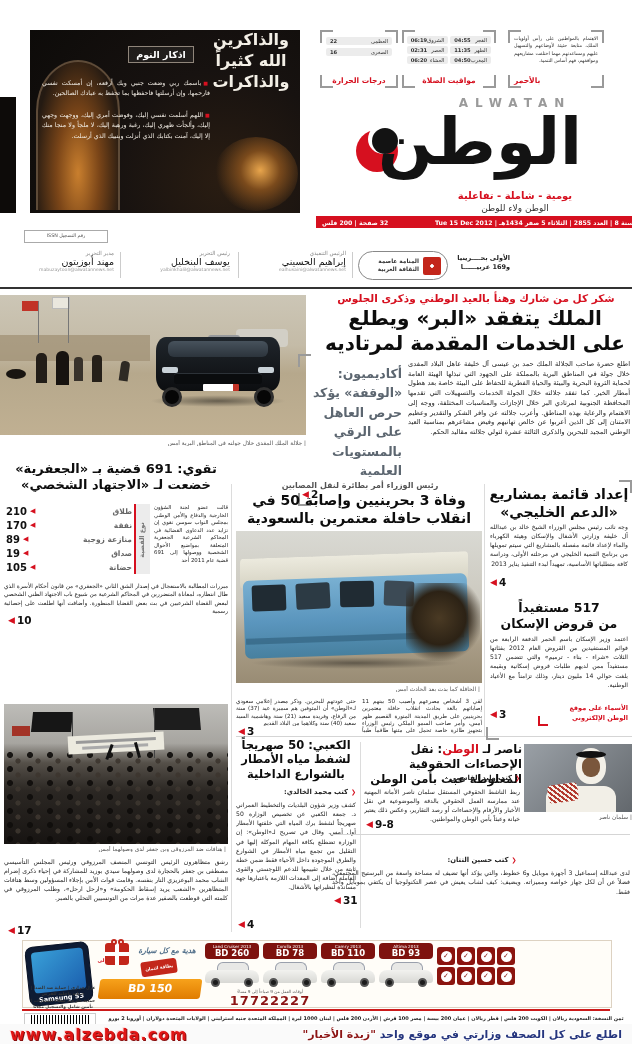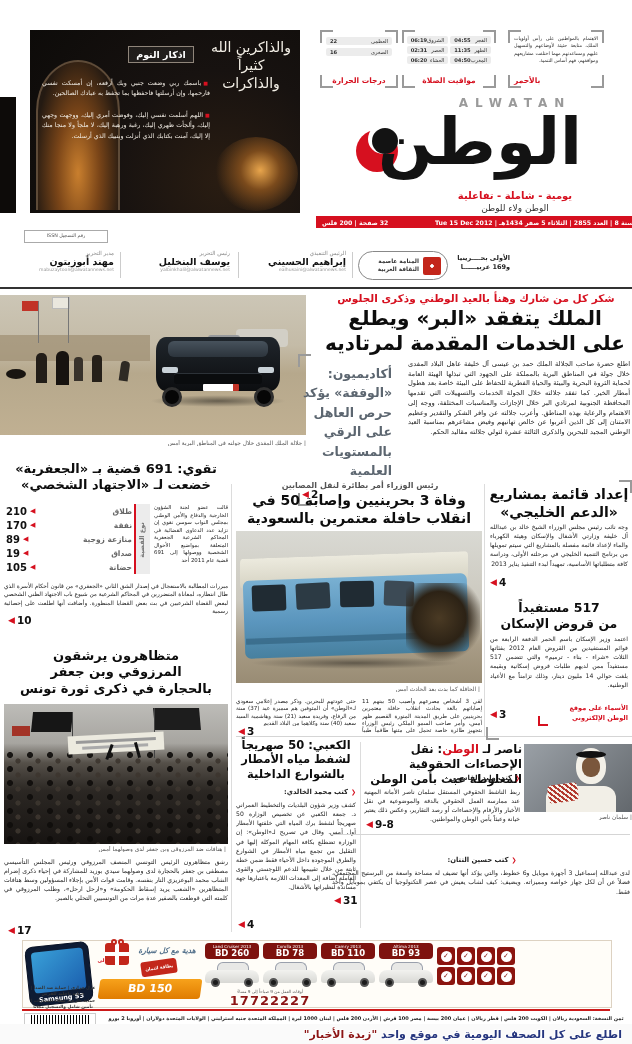--- a/index.html
+++ b/index.html
@@ -30,21 +30,21 @@
   .latin{color:#9a9a9a;font-size:12px;font-weight:bold;letter-spacing:7px;text-align:center}
   .logo-txt{font-size:64px;font-weight:bold;color:#131313;line-height:80px;text-align:center;
             letter-spacing:-2px;position:relative;z-index:2}
   .redstrip{background:#d6101f;color:#fff;display:flex;justify-content:space-between;
             align-items:center;font-size:6.2px;font-weight:bold;padding:0 6px}
   .blackbar{background:#1b1b1b;color:#fff;text-align:center;font-size:9px;font-weight:bold;
             letter-spacing:2.5px;line-height:14px;direction:ltr}
   .issn{border:1px solid #aaa;font-size:4.8px;color:#555;text-align:center;line-height:10px}
   
   .staff .srole{font-size:5.5px;color:#888}
-  .staff .sname{font-size:9.5px;font-weight:bold;color:#111;line-height:1.2}
+  .staff .sname{font-size:9.5px;font-weight:normal;color:#111;line-height:1.2}
   .staff .semail{font-size:4.6px;color:#999;direction:ltr;text-align:right}
   .vsep{position:absolute;width:1px;background:#ccc}
   
   .kicker{color:#d6101f;font-weight:bold;font-size:10.5px;text-align:center}
   .hl{font-weight:bold;color:#0d0d0d;text-align:center;line-height:1.25}
   .bodytxt{font-size:6.2px;line-height:1.5;color:#1d1d1d;text-align:justify;overflow:hidden}
   .cap{font-size:5.8px;color:#555;overflow:hidden;white-space:nowrap}
   .byline{font-size:6.8px;font-weight:bold;color:#222}
   .bmk{color:#d6101f;font-size:6px;margin-left:3px}
   .pref{position:absolute;display:flex;align-items:center;gap:2px;direction:ltr}
@@ -138,21 +138,21 @@
         </div>
       <div class="pill">
           <span>العشاء</span>
           <span class="pt">06:20</span>
         </div>
     </div>
     <div class="boxtitle">مواقيت الصلاة</div>
   </div>
 
   <div class="abs adkar" style="left:30px;top:30px;width:270px;height:183px">
-    <div class="abs c" style="right:6px;top:8px;width:86px;font-size:14px;font-weight:normal;color:#f3efe6;line-height:1.3">والذاكرين الله كثيراً والذاكرات</div>
+    <div class="abs c" style="right:6px;top:0;width:86px;font-size:16px;font-weight:bold;color:#f3efe6;line-height:1.3">والذاكرين الله كثيراً والذاكرات</div>
     <div class="abs c" style="right:106px;top:16px;width:64px;height:15px;border:1px solid #8f857a;color:#fff;
          font-size:9.5px;font-weight:bold;line-height:15px;background:rgba(255,255,255,.06)">اذكار النوم</div>
 
     <div class="abs" style="left:6px;top:30px;width:80px;height:148px;border:2px solid #5e4b38;border-bottom:none;
                 border-radius:50% 50% 0 0 / 34% 34% 0 0;
                 background:radial-gradient(ellipse at 50% 75%, #c97f2e 0%, #7a4518 38%, #241a12 78%)"></div>
 
     <div class="abs" style="right:2px;bottom:2px;width:84px;height:74px;border-radius:50%;
                 background:radial-gradient(circle at 55% 45%, #e8a54c 0%, #7a4a1c 32%, rgba(20,14,10,0) 72%)"></div>
     <div class="abs" style="right:90px;top:48px;width:168px;z-index:2">
@@ -246,21 +246,21 @@
     <div style="left:120px;top:66px;width:9px;height:20px;background:#2e2a24;border-radius:4px 4px 0 0;transform:rotate(8deg)"></div>
     <div style="left:6px;top:74px;width:20px;height:10px;background:#191511;border-radius:50%"></div>
   </div>
   <div class="abs cap" style="left:10px;top:440px;width:296px">| جلالة الملك المفدى خلال جولته في المناطق البرية أمس</div>
 
   <div class="abs bodytxt" style="left:408px;top:360px;width:222px;height:112px;font-size:6.7px;line-height:1.45">اطلع حضرة صاحب الجلالة الملك حمد بن عيسى آل خليفة عاهل البلاد المفدى خلال جولة في المناطق البرية بالمملكة على الجهود التي تبذلها الهيئة العامة لحماية الثروة البحرية والبيئة والحياة الفطرية للحفاظ على البيئة خاصة بعد هطول أمطار الخير. كما تفقد جلالته خلال الجولة الخدمات والتسهيلات التي تقدمها المحافظة الجنوبية لمرتادي البر خلال الإجازات والمناسبات المختلفة، ووجه إلى الاهتمام والرعاية بهذه المناطق. وأعرب جلالته عن وافر الشكر والتقدير وعظيم الامتنان إلى كل الذين أعربوا عن خالص تهانيهم وفيض مشاعرهم بمناسبة العيد الوطني المجيد للبحرين والذكرى الثالثة عشرة لتولي جلالته مقاليد الحكم.</div>
 
   <div class="abs" style="left:298px;top:354px;width:106px;height:152px">
     <span class="cb tl"></span>
       <span class="cb bl"></span>
-    <div class="abs quote" style="right:12px;top:10px;width:94px">أكاديميون: «الوقفة» يؤكد حرص العاهل على الرقي بالمستويات العلمية</div>
+    <div class="abs quote" style="right:2px;top:10px;width:94px">أكاديميون: «الوقفة» يؤكد حرص العاهل على الرقي بالمستويات العلمية</div>
     <div class="pref" style="left:4px;bottom:6px">
       <span class="tri">◀</span>
         <span class="pnum">2</span>
     </div>
   </div>
 
   <div class="vrule" style="left:231px;top:484px;height:448px"></div>
   <div class="vrule" style="left:484px;top:484px;height:252px"></div>
   <div class="vrule" style="left:360px;top:742px;height:186px"></div>
   <div class="hrule" style="left:236px;top:736px;width:396px"></div>
@@ -357,25 +357,20 @@
     <span class="abs" style="left:-27px;top:32px;width:66px;text-align:center;transform:rotate(-90deg);
                  font-size:6.5px;font-weight:bold;color:#777;white-space:nowrap">نوع القضية</span>
   </div>
   <div class="abs bodytxt" style="left:154px;top:504px;width:74px;height:74px;font-size:5.4px;line-height:1.4">قالت عضو لجنة الشؤون الخارجية والدفاع والأمن الوطني بمجلس النواب سوسن تقوي إن تزايد عدد الدعاوى القضائية في المحاكم الشرعية الجعفرية المتعلقة بمواضيع الأحوال الشخصية ووصولها إلى 691 قضية عام 2011 أحد</div>
   <div class="abs bodytxt" style="left:4px;top:582px;width:224px;height:34px;font-size:5.8px;line-height:1.45">مبررات المطالبة بالاستعجال في إصدار الشق الثاني «الجعفري» من قانون أحكام الأسرة الذي طال انتظاره، لمعاناة المتضررين في المحاكم الشرعية من شيوع باب الاجتهاد الظني الشخصي لبعض القضاة الشرعيين في بت بعض القضايا المنظورة. وأضافت أنها اطلعت على إحصائية رسمية</div>
   <div class="pref" style="left:8px;top:614px">
     <span class="tri">◀</span>
       <span class="pnum">10</span>
   </div>
 
-  <div class="abs hl" style="left:10px;top:648px;width:212px;font-size:13px">
-    <div>متظاهرون يرشقون</div>
-    <div>المرزوقي وبن جعفر</div>
-    <div>بالحجارة في ذكرى ثورة تونس</div>
-  </div>
   <div class="ph" style="left:4px;top:704px;width:224px;height:140px;
               background:linear-gradient(180deg,#bdbcb8 0%,#a7a5a0 28%,#555049 42%,#2b2723 62%,#171412 100%)">
     <div style="left:0;top:46px;width:224px;height:94px;opacity:.9;
          background-image:radial-gradient(circle at 6px 5px,#0f0d0b 2.6px,transparent 3.4px),
                           radial-gradient(circle at 14px 11px,#3d362f 2.2px,transparent 3px);
          background-size:20px 14px"></div>
     <div style="left:28px;top:8px;width:40px;height:20px;background:#161616;transform:skewX(-6deg)"></div>
     <div style="left:68px;top:8px;width:1px;height:46px;background:#444"></div>
     <div style="left:150px;top:4px;width:46px;height:22px;background:#1d1d1d;transform:skewX(5deg)"></div>
     <div style="left:150px;top:4px;width:1px;height:50px;background:#444"></div>
@@ -546,18 +541,19 @@
   </div>
 
   <div class="abs" style="left:22px;top:1009px;width:588px;height:2px;background:#cc1a1a"></div>
   <div class="abs" style="left:24px;top:1013px;width:72px;height:15px;background:#fff;border:1px solid #ccc;
               background-image:repeating-linear-gradient(90deg,#000 0 1px,#fff 1px 3px);background-clip:content-box;padding:1px 4px;box-sizing:border-box"></div>
   <div class="abs footer-price" style="left:104px;top:1015px;width:524px">ثمن النسخة: السعودية ريالان | الكويت 200 فلس | قطر ريالان | عمان 200 بيسة | مصر 100 قرش | الأردن 200 فلس | لبنان 1000 ليرة | المملكة المتحدة جنيه استرليني | الولايات المتحدة دولاران | أوروبا 2 يورو</div>
 
   <div class="abs" style="left:0;top:1024px;width:632px;height:20px;background:#fafafa;display:flex;align-items:center;
               justify-content:space-between;padding:0 10px;box-sizing:border-box">
     <span class="alz-txt">
-      <span>اطلع على كل الصحف اليومية في موقع واحد</span>
+      <span>اطلع على كل الصحف وزارتي في موقع واحد</span>
       <span class="alz-q">"زبدة الأخبار"</span>
     </span>
+    <span class="alz-url">www.alzebda.com</span>
   </div>
 
 </div>
 
 </body></html>

